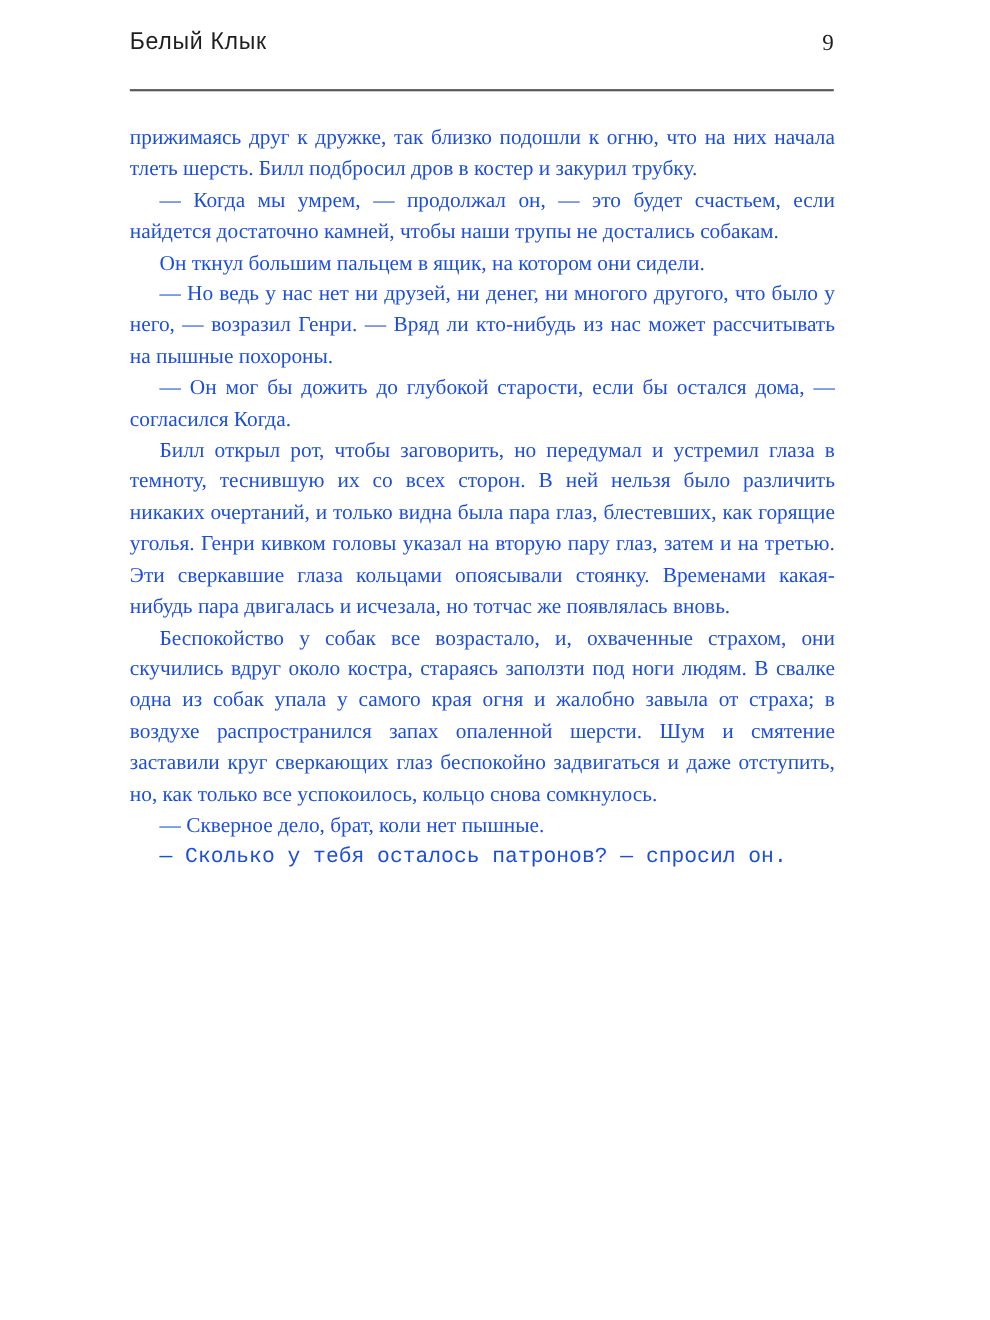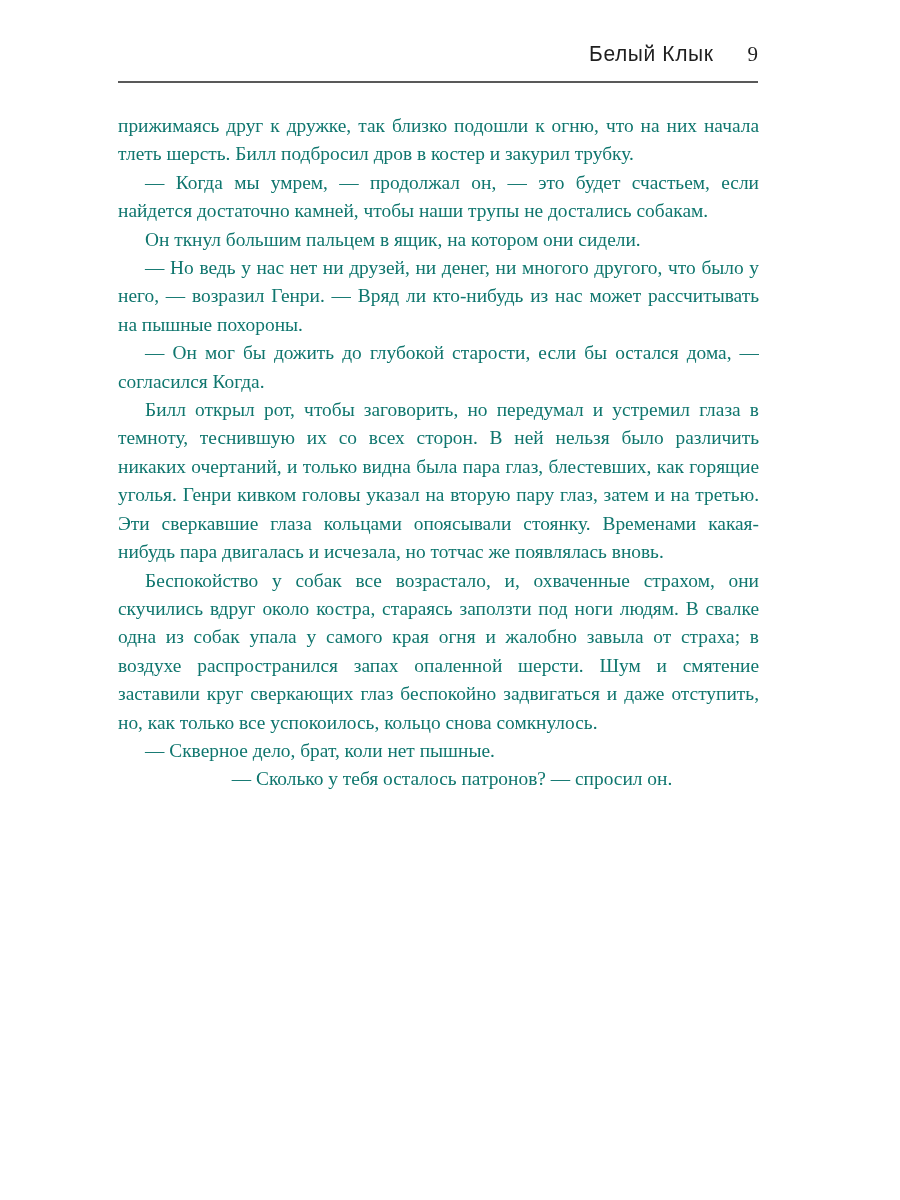--- a/index.html
+++ b/index.html
@@ -15,26 +15,26 @@
     height: 1200px;
     background: #ffffff;
     overflow: hidden;
     box-sizing: border-box;
   }
 
   
   .running-head {
     position: absolute;
     left: 118px;
-    top: 42px;
+    top: 26px;
     width: 640px;
     height: 34px;
     display: flex;
     align-items: baseline;
-    justify-content: flex-end;
+    justify-content: space-between;
     gap: 34px;
   }
 
   .running-head-title {
     font-family: "Liberation Sans", "DejaVu Sans", sans-serif;
     font-size: 21px;
     font-weight: 300;
     letter-spacing: 0.6px;
     color: #1f1f1f;
     white-space: nowrap;
@@ -61,40 +61,41 @@
 
   
   .textblock {
     position: absolute;
     left: 118px;
     top: 112px;
     width: 641px;
     font-family: "Liberation Serif", "DejaVu Serif", serif;
     font-size: 19.4px;
     line-height: 28.4px;
-    color: #0f766e;
+    color: #1d4ed8;
     text-align: justify;
     text-justify: inter-word;
     hyphens: manual;
     -webkit-hyphens: manual;
   }
 
   .textblock p {
     margin: 0;
     text-indent: 27px;
     text-align: justify;
   }
 
   .textblock p.no-indent {
     text-indent: 0;
   }
 
   
   .textblock p:last-child {
-    text-align: center;
+    text-align: left;
+    font-family: Liberation Mono, monospace;
   }
 </style>
 </head>
 <body>
 
 <div class="page">
 
   <div class="running-head">
     <span class="running-head-title">Белый Клык</span>
     <span class="running-head-folio">9</span>

